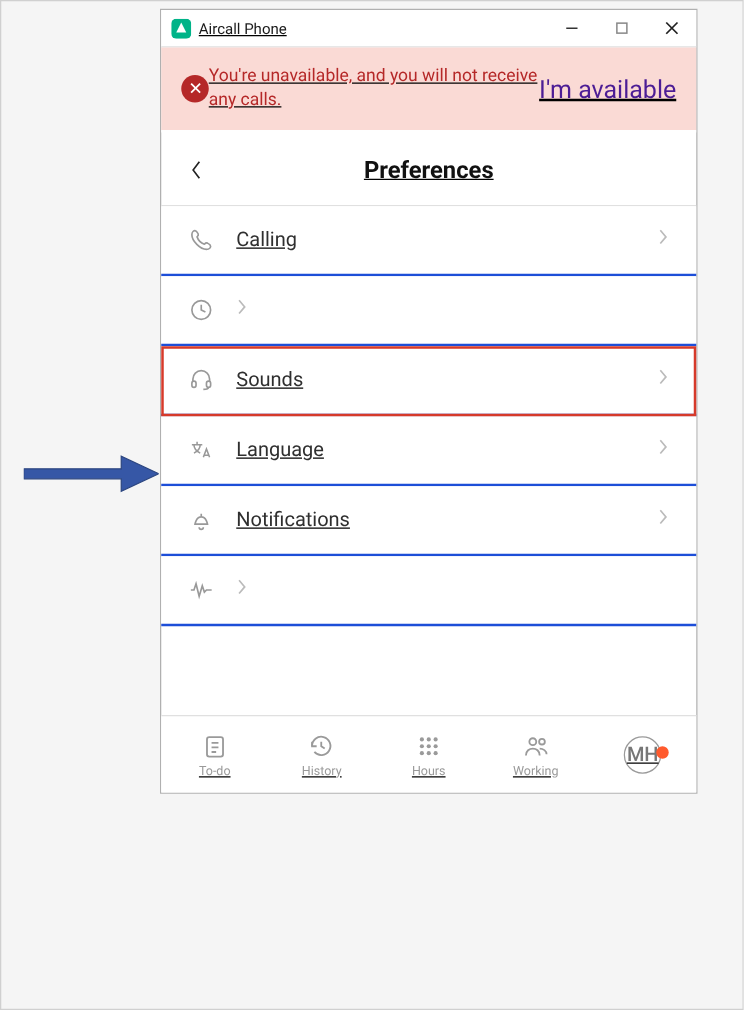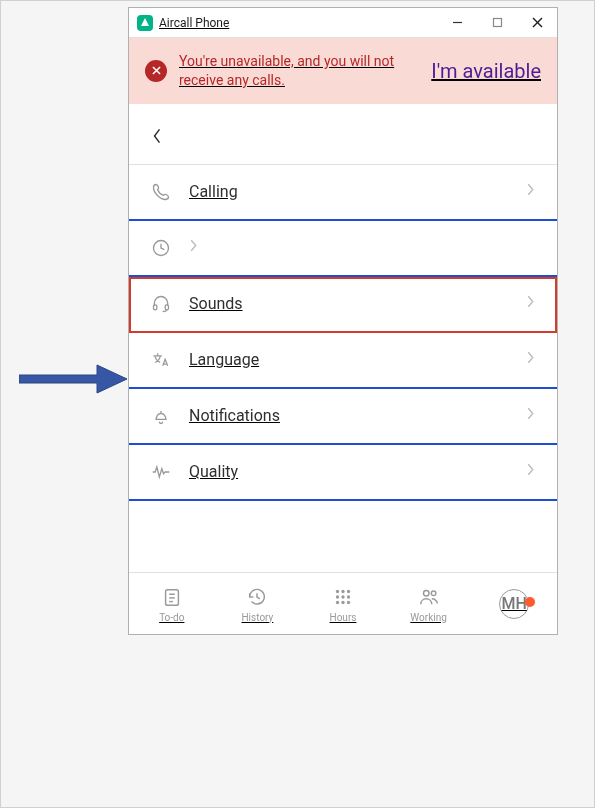--- a/index.html
+++ b/index.html
@@ -50,21 +50,21 @@
     display: flex; align-items: center; justify-content: center;
     color: #333;
   }
   .titlebar .winbtn svg { width: 11px; height: 11px; }
   
   .banner {
     background: #fadad5;
     padding: 14px 16px;
     display: flex;
     align-items: center;
-    gap: 12px;
+    gap: 0;
   }
   .banner .x-badge {
     width: 22px; height: 22px;
     border-radius: 50%;
     background: #b52828;
     display: flex; align-items: center; justify-content: center;
     color: #fff;
     flex-shrink: 0;
   }
   .banner .msg {
@@ -231,20 +231,21 @@
       <div class="action">I'm available</div>
     </div>
     <div class="banner-divider"></div>
 
     <div class="header">
       <div class="back">
         <svg viewBox="0 0 12 20" width="10" height="18">
             <polyline points="9,2 3,10 9,18" fill="none" stroke="#222" stroke-width="1.6"></polyline>
           </svg>
       </div>
+      <div class="title">Preferences</div>
     </div>
     <hr class="top-rule">
 
     <div class="menu-list">
 
       <div class="menu-item">
         <span class="icon">
           <svg viewBox="0 0 24 24" width="20" height="20" fill="none" stroke="#999" stroke-width="1.6">
             <path d="M6 3 C5 3 3 4 3 7 C3 13 11 21 17 21 C20 21 21 19 21 18 C21 17 20 16 18 15 C16.5 14.3 15.5 15.5 15 16 C12 15 9 12 8 9 C8.5 8.5 9.7 7.5 9 6 C8 4 7 3 6 3 Z"></path>
           </svg>
@@ -317,21 +318,20 @@
             </svg>
         </span>
       </div>
 
       <div class="menu-item">
         <span class="icon">
           <svg viewBox="0 0 24 24" width="22" height="20" fill="none" stroke="#999" stroke-width="1.6">
             <path d="M2 12 L5 12 L7 6 L10 18 L13 8 L15 14 L17 12 L22 12"></path>
           </svg>
         </span>
-        <span class="label">Quality</span>
         <span class="chevron">
           <svg viewBox="0 0 12 20" width="9" height="15">
               <polyline points="3,3 9,10 3,17" fill="none" stroke="#bbb" stroke-width="1.8"></polyline>
             </svg>
         </span>
       </div>
 
     </div>
 
     <div class="bottom-nav">

